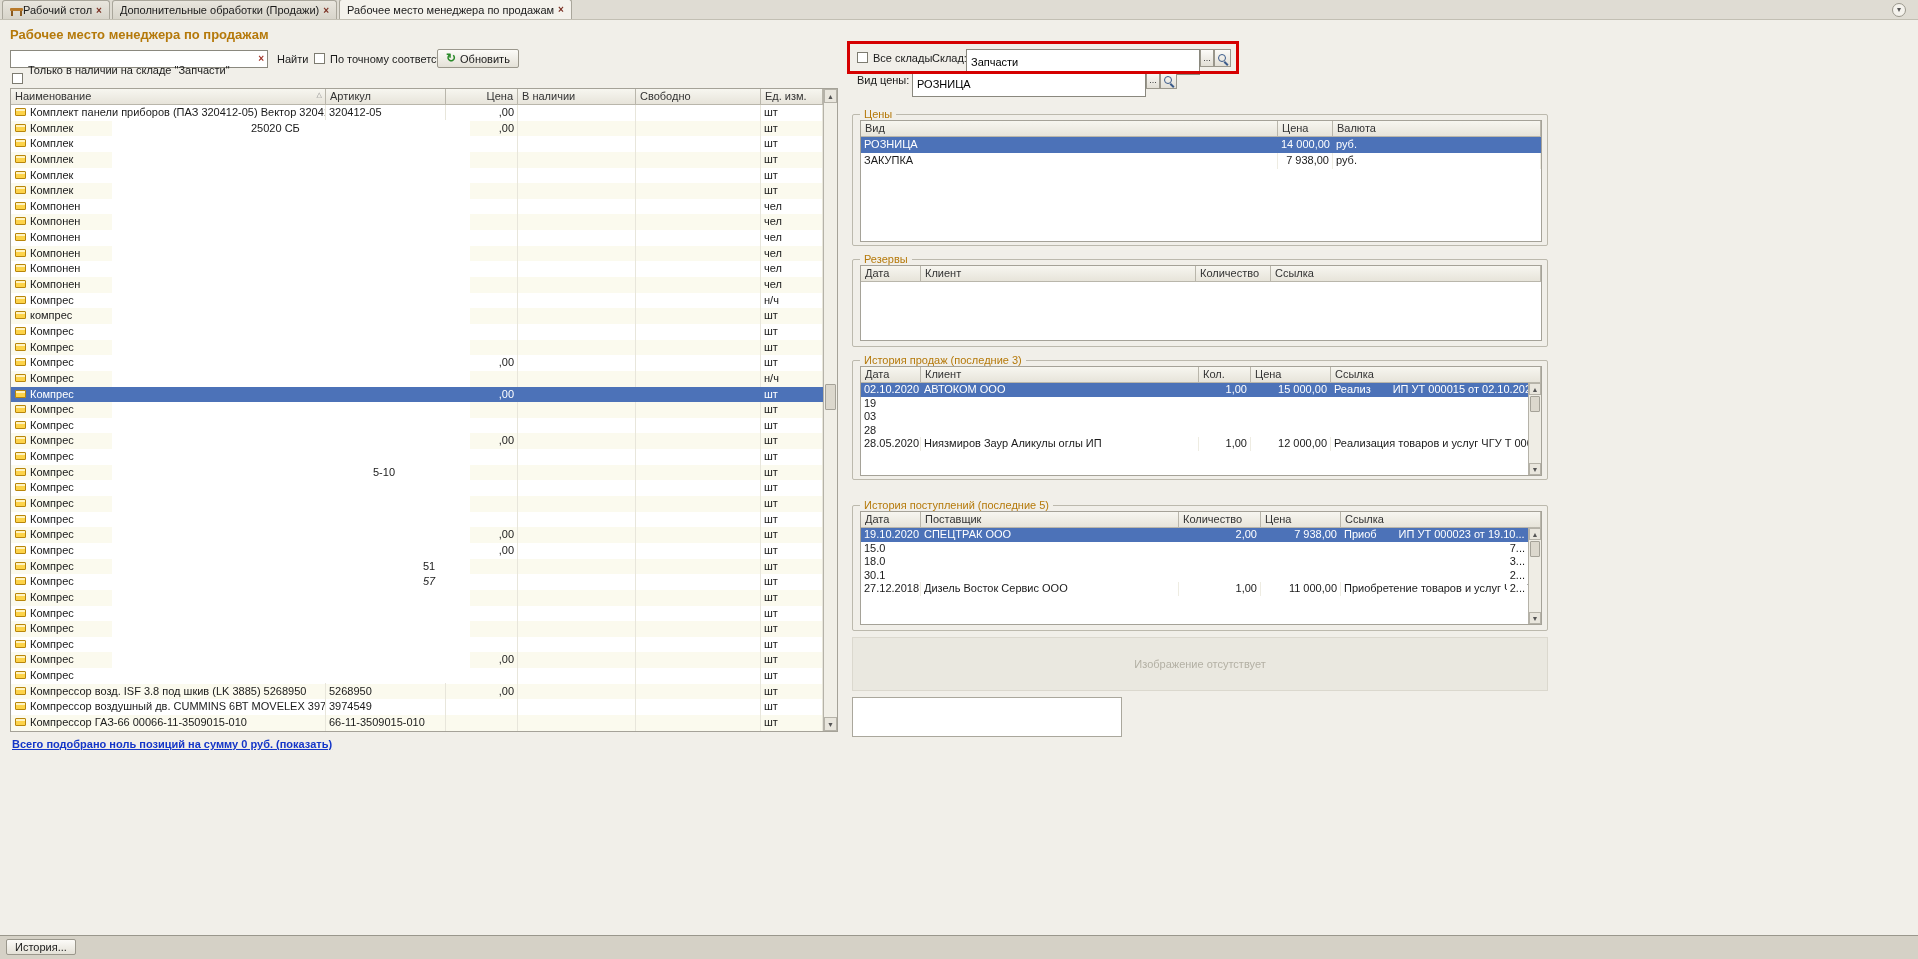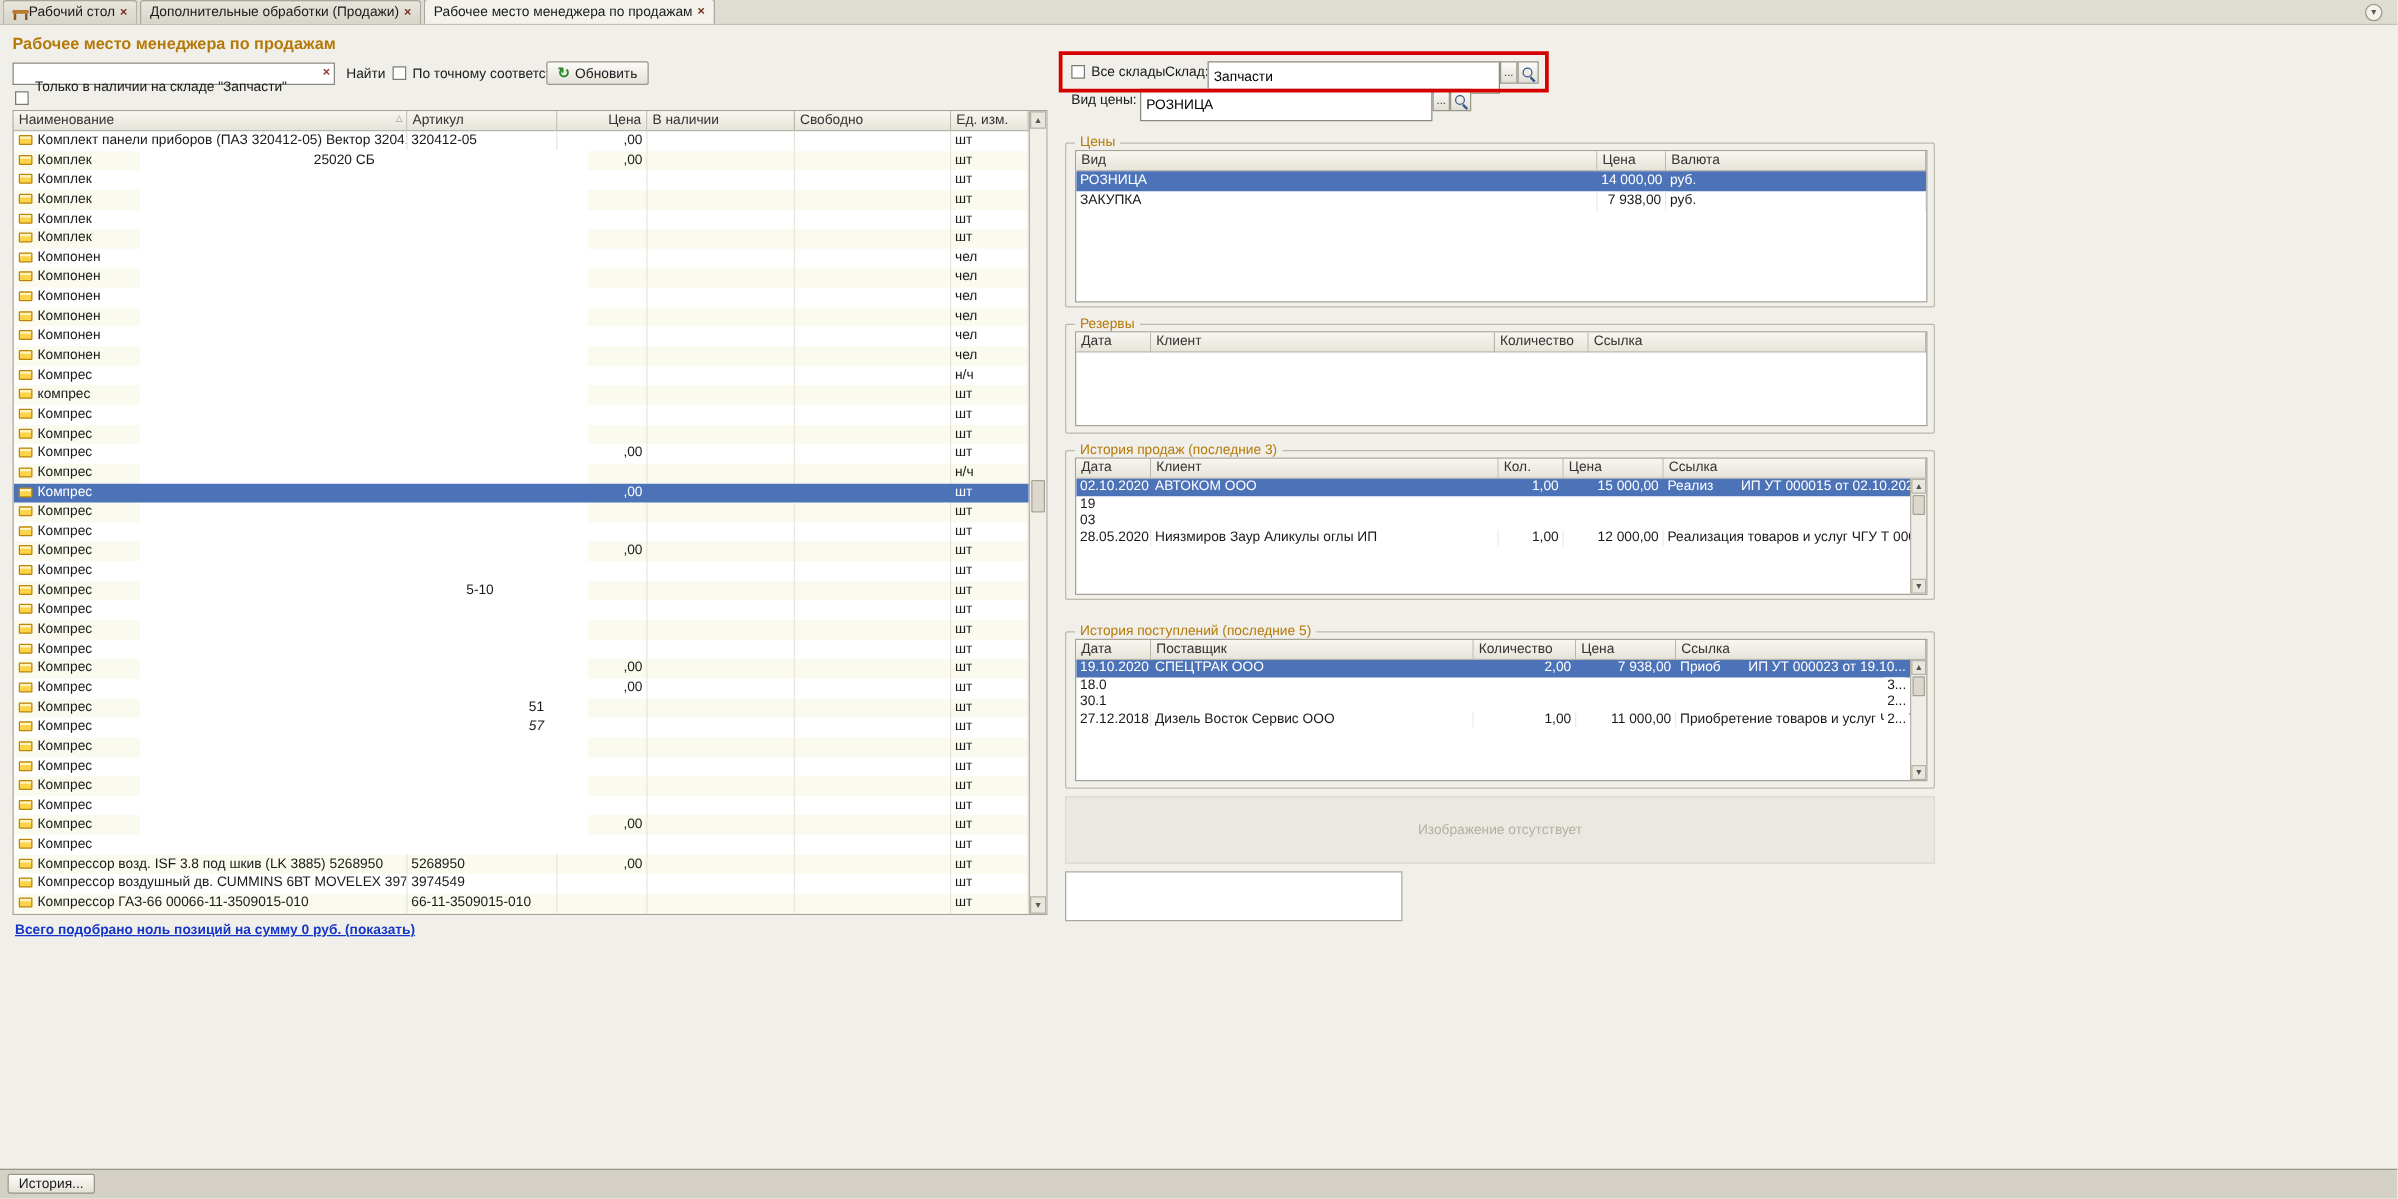--- a/index.html
+++ b/index.html
@@ -552,20 +552,27 @@
           <div class="tcell h-price"></div>
           <div class="tcell h-link"></div>
         </div>
         <div class="hrow bare">
           <div class="tcell h-date">03</div>
           <div class="tcell h-client"></div>
           <div class="tcell h-qty"></div>
           <div class="tcell h-price"></div>
           <div class="tcell h-link"></div>
         </div>
+        <div class="hrow bare">
+          <div class="tcell h-date">28</div>
+          <div class="tcell h-client"></div>
+          <div class="tcell h-qty"></div>
+          <div class="tcell h-price"></div>
+          <div class="tcell h-link"></div>
+        </div>
         <div class="hrow">
           <div class="tcell h-date">28.05.2020</div>
           <div class="tcell h-client">Ниязмиров Заур Аликулы оглы ИП</div>
           <div class="tcell h-qty">1,00</div>
           <div class="tcell h-price">12 000,00</div>
           <div class="tcell h-link"><span>Реализация товаров и услуг ЧГУ Т 000002 от 28.05.2020 15...</span></div>
         </div>
       </div>
     <div class="hsb">
       <div class="sb-btn sb-top">▲</div>
@@ -587,20 +594,28 @@
     </div>
     <div>
         <div class="hrow sel">
           <div class="tcell h-date">19.10.2020</div>
           <div class="tcell h-client">СПЕЦТРАК ООО</div>
           <div class="tcell h-qty">2,00</div>
           <div class="tcell h-price">7 938,00</div>
           <div class="tcell h-link"><span>Приоб</span><span class="gap"></span><span>ИП УТ 000023 от 19.10...</span></div>
         </div>
         <div class="hrow bare">
+          <div class="tcell h-date">15.0</div>
+          <div class="tcell h-client"></div>
+          <div class="tcell h-qty"></div>
+          <div class="tcell h-price"></div>
+          <div class="tcell h-link"></div>
+          <span class="tail">7...</span>
+        </div>
+        <div class="hrow bare">
           <div class="tcell h-date">18.0</div>
           <div class="tcell h-client"></div>
           <div class="tcell h-qty"></div>
           <div class="tcell h-price"></div>
           <div class="tcell h-link"></div>
           <span class="tail">3...</span>
         </div>
         <div class="hrow bare">
           <div class="tcell h-date">30.1</div>
           <div class="tcell h-client"></div>

